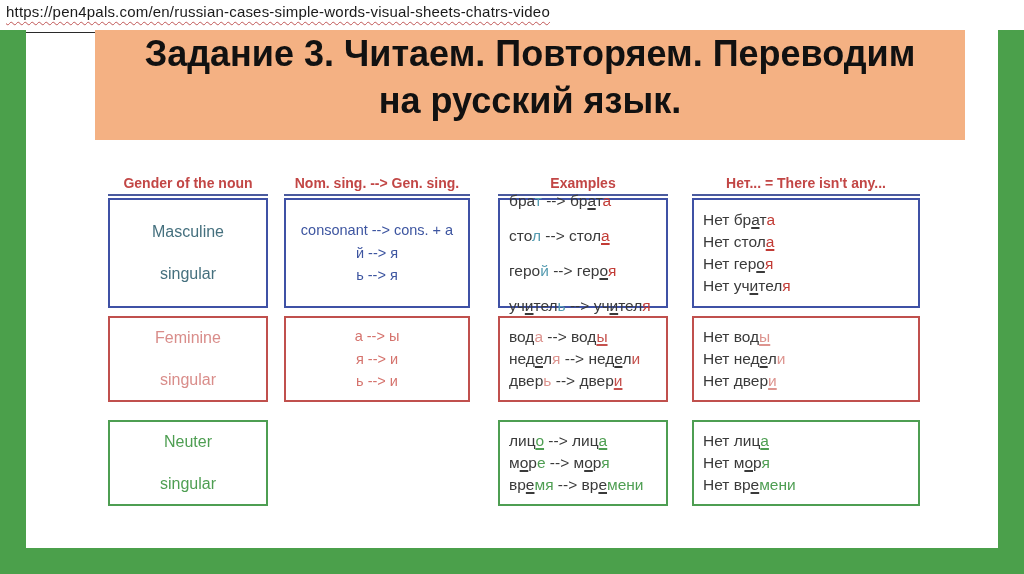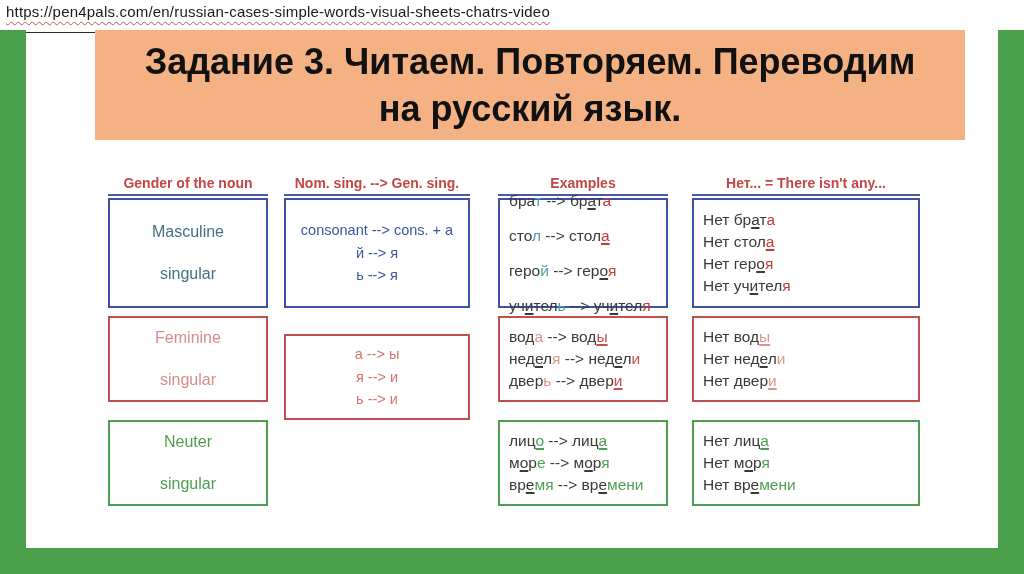--- a/index.html
+++ b/index.html
@@ -16,21 +16,21 @@
   }
   
   .frame{position:absolute;background:var(--frame-green,#4BA04B);}
   .frame-left{left:0;top:30px;width:26px;height:544px;}
   .frame-right{right:0;top:30px;width:26px;height:544px;}
   .frame-bottom{left:0;bottom:0;width:1024px;height:26px;}
   
   .banner{
     position:absolute;left:95px;top:30px;width:870px;height:110px;
     background:var(--banner-bg,#F4B183);
-    display:flex;flex-direction:column;justify-content:center;align-items:center;
+    display:flex;flex-direction:column;align-items:center;
     color:#111;font-weight:bold;font-size:36px;line-height:47px;text-align:center;
   }
   
   #table-grid{
     position:absolute;left:108px;top:170px;display:grid;
     grid-template-columns:160px 16px 186px 28px 170px 24px 228px;
     grid-template-rows:28px 118px 104px 86px;
   }
   .th{
     grid-row:1;align-self:end;text-align:center;white-space:nowrap;
@@ -92,21 +92,21 @@
     <div class="box theme-masculine text-box" style="grid-area: 2 / 7;">
       <div class="line"><span>Нет бр</span><span class="stress">а</span><span>т</span><span class="c-g">а</span></div>
       <div class="line"><span>Нет стол</span><span class="c-g stress">а</span></div>
       <div class="line"><span>Нет гер</span><span class="stress">о</span><span class="c-g">я</span></div>
       <div class="line"><span>Нет уч</span><span class="stress">и</span><span>тел</span><span class="c-g">я</span></div>
     </div>
     <div class="box theme-feminine label-box" style="grid-area: 3 / 1;">
       <div>Feminine</div>
       <div>singular</div>
     </div>
-    <div class="box theme-feminine rules-box" style="grid-area: 3 / 3; margin-top: 18px;">
+    <div class="box theme-feminine rules-box" style="grid-area: 3 / 3;">
       <div>а --&gt; ы</div>
       <div>я --&gt; и</div>
       <div>ь --&gt; и</div>
     </div>
     <div class="box theme-feminine text-box" style="grid-area: 3 / 5;">
       <div class="line"><span>вод</span><span class="c-e">а</span><span> --&gt; вод</span><span class="c-g stress">ы</span></div>
       <div class="line"><span>нед</span><span class="stress">е</span><span>л</span><span class="c-e">я</span><span> --&gt; нед</span><span class="stress">е</span><span>л</span><span class="c-g">и</span></div>
       <div class="line"><span>двер</span><span class="c-e">ь</span><span> --&gt; двер</span><span class="c-g stress">и</span></div>
     </div>
     <div class="box theme-feminine text-box" style="grid-area: 3 / 7;">

